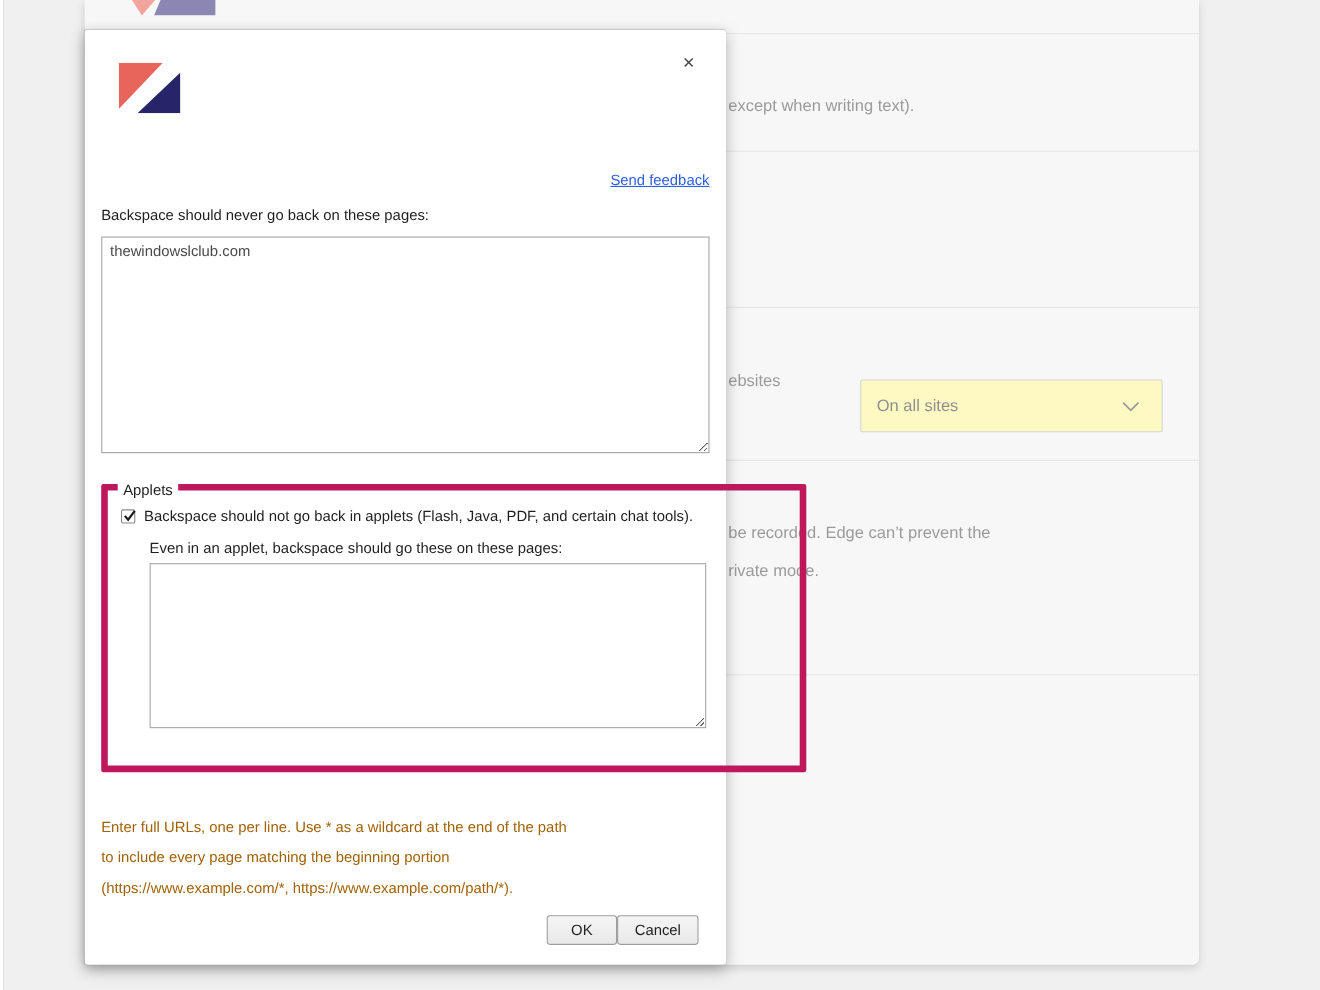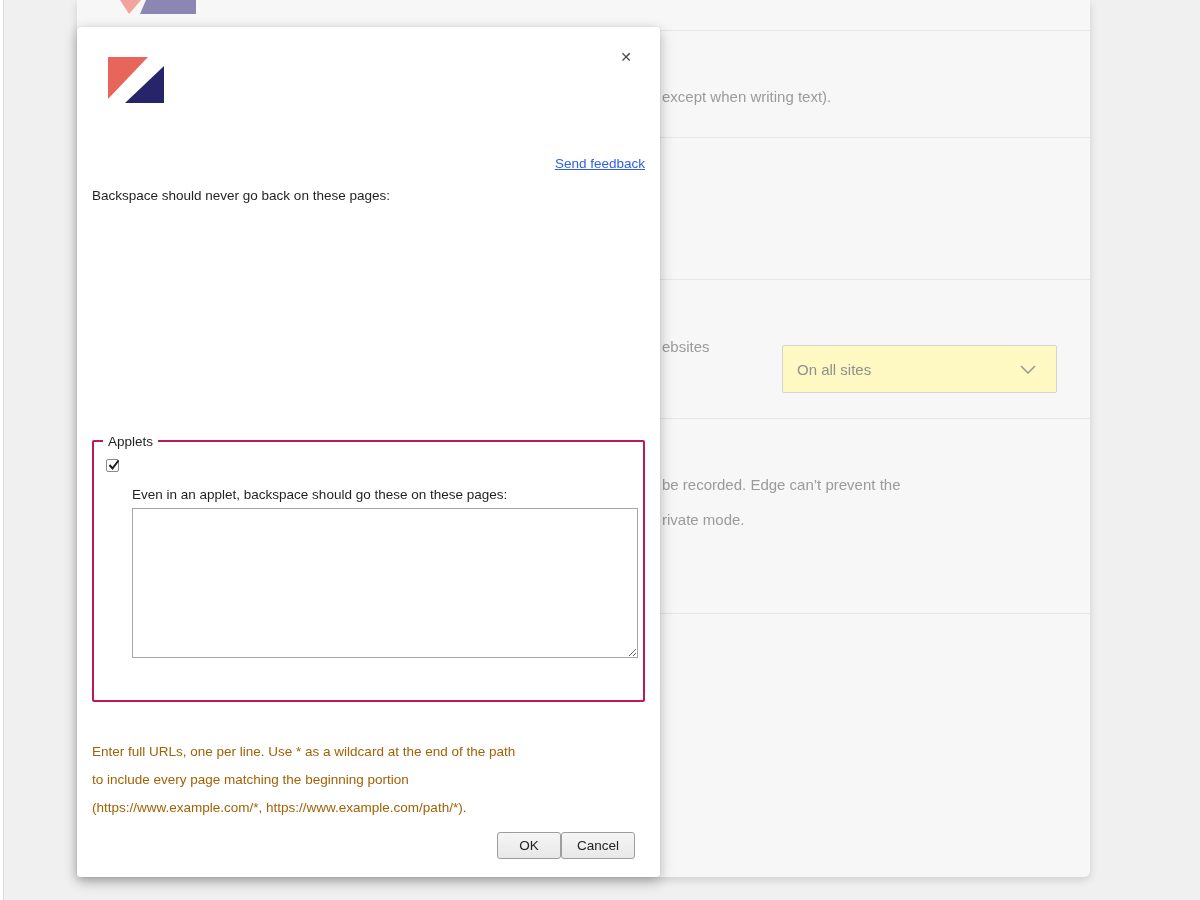--- a/index.html
+++ b/index.html
@@ -42,22 +42,22 @@
   .dlg-title{position:absolute;left:100px;top:34px;font-size:22px;font-weight:700;color:#1b1b1b;white-space:nowrap;}
   .feedback{position:absolute;right:15px;top:129px;font-size:13.5px;color:var(--link-blue,#2e5fe3);text-decoration:underline;cursor:pointer;}
   .lbl-never{position:absolute;left:15px;top:161px;}
   textarea{
     box-sizing:border-box;border:1px solid #a6a6a6;background:#fff;border-radius:0;
     font-family:"Liberation Sans", sans-serif;font-size:13.5px;color:#4a4a4a;
     padding:5px 7px;resize:both;outline:none;
   }
   .ta-never{position:absolute;left:15px;top:188px;width:553px;height:197px;}
   .fieldset{
-    position:absolute;left:15px;top:413px;width:553px;height:262px;box-sizing:border-box;
-    border:2px solid #be185d;border-radius:2px;
+    position:absolute;left:15px;top:413px;width:641px;height:262px;box-sizing:border-box;
+    border:6px solid #be185d;border-radius:2px;
   }
   .legend{
     position:absolute;top:-9px;left:9px;background:#ffffff;padding:0 5px;
     font-size:13.5px;color:#1f1f1f;line-height:17px;
   }
   .cb-row{padding:13px 12px 0 12px;line-height:1.62;}
   .checkbox{
     display:inline-block;width:13px;height:13px;box-sizing:border-box;
     border:1px solid #8a8a8a;background:#fff;border-radius:2px;
     vertical-align:-2px;margin-right:8px;position:relative;cursor:pointer;
@@ -118,30 +118,31 @@
     <rect x="0" y="0" width="56" height="46" fill="#ffffff"></rect>
     <polygon points="0,0 40,0 0,42" fill="var(--logo-red,#e7655a)"></polygon>
     <polygon points="56,9 56,46 17,46" fill="var(--logo-navy,#28246a)"></polygon>
   </svg>
 
 
   <a class="feedback">Send feedback</a>
 
   <div class="lbl-never">Backspace should never go back on these pages:</div>
 
+  <textarea class="ta-never" style="">thewindowslclub.com</textarea>
 
   <div class="fieldset">
     <span class="legend">Applets</span>
 
     <div class="cb-row">
       <span class="checkbox">
         <svg width="14" height="14" viewBox="0 0 14 14">
           <polyline points="2.5,7 5.5,10.5 11.5,2.5" fill="none" stroke="#1c1c1c" stroke-width="2"></polyline>
         </svg>
-      </span>
+      </span><span>Backspace should not go back in applets (Flash, Java, PDF, and certain chat tools).</span>
     </div>
 
     <div class="lbl-applet">Even in an applet, backspace should go these on these pages:</div>
 
     <textarea class="ta-applet" style=""></textarea>
   </div>
 
   <div class="help">Enter full URLs, one per line. Use * as a wildcard at the end of the path
 to include every page matching the beginning portion
 (https://www.example.com/*, https://www.example.com/path/*).</div>

